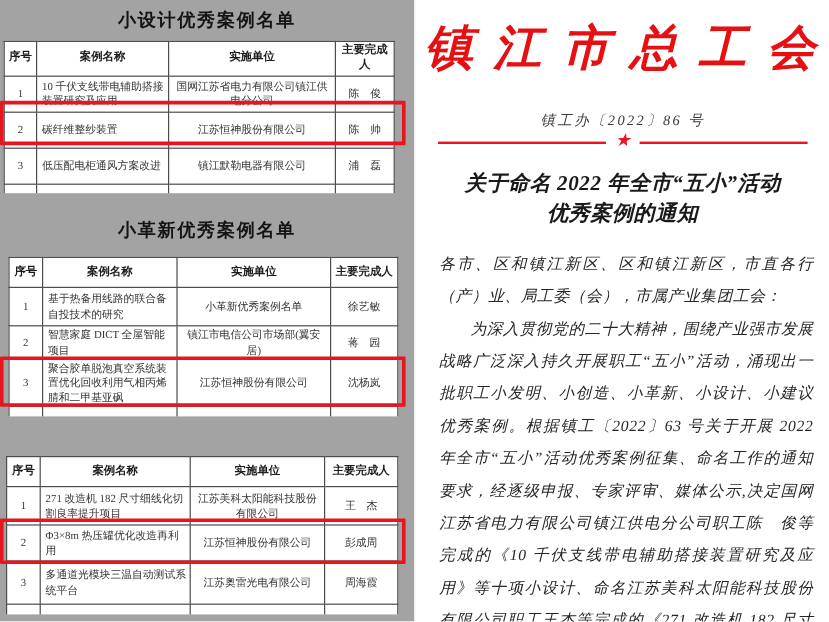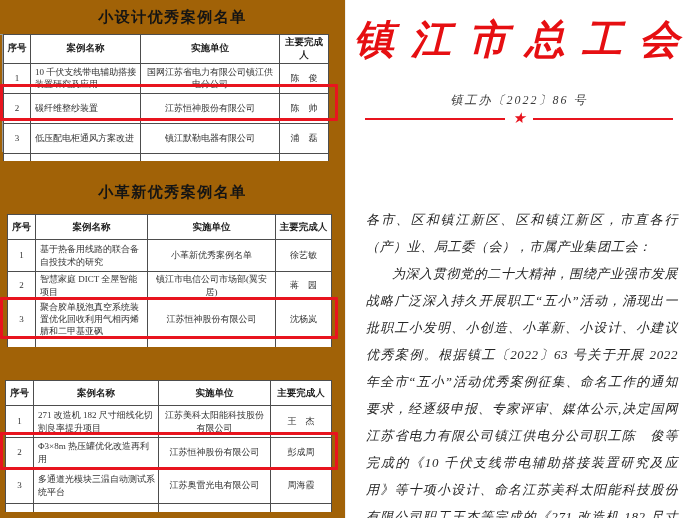--- a/index.html
+++ b/index.html
@@ -4,21 +4,21 @@
 <style>
   * { margin:0; padding:0; box-sizing:border-box; }
   html,body { width:691px; height:518px; }
   body {
     font-family:"Liberation Serif","DejaVu Serif",serif;
     background:#ffffff; color:#2b2b2b; overflow:hidden;
   }
   #stage { position:relative; width:691px; height:518px; background:#fefefe; overflow:hidden; }
 
   
-  #left-page { position:absolute; left:0; top:0; width:345px; height:518px; background:#a16207;padding-left:12px; }
+  #left-page { position:absolute; left:0; top:0; width:345px; height:518px; background:#a3a3a3;padding-left:12px; }
   .sec-title {
     position:absolute; left:0; width:345px; text-align:center;
     font-size:15px; font-weight:bold; color:#141414; letter-spacing:1.5px;
   }
   table.cases { position:absolute; border-collapse:collapse; table-layout:fixed; background:#fff; }
   table.cases th, table.cases td {
     border:1px solid #4d4d4d; padding:1px 3px; text-align:center; vertical-align:middle;
     font-size:9px; color:#333; line-height:1.35; word-break:break-all; overflow:hidden;
   }
   table.cases th { font-weight:bold; font-size:9.5px; color:#1c1c1c; }
@@ -189,19 +189,23 @@
   </div>
 
   <div id="right-page">
     <div class="org-title">镇江市总工会</div>
     <div class="doc-number">镇工办〔2022〕86 号</div>
     <div class="red-rule">
       <span class="rule-line"></span>
       <span class="star">★</span>
       <span class="rule-line"></span>
     </div>
+    <div class="doc-title">
+      <div>关于命名 2022 年全市“五小”活动</div>
+      <div>优秀案例的通知</div>
+    </div>
     <div class="doc-body">
       <p class="salutation">各市、区和镇江新区、区和镇江新区，市直各行（产）业、局工委（会），市属产业集团工会：</p>
       <p class="para">为深入贯彻党的二十大精神，围绕产业强市发展战略广泛深入持久开展职工“五小”活动，涌现出一批职工小发明、小创造、小革新、小设计、小建议优秀案例。根据镇工〔2022〕63 号关于开展 2022 年全市“五小”活动优秀案例征集、命名工作的通知要求，经逐级申报、专家评审、媒体公示,决定国网江苏省电力有限公司镇江供电分公司职工陈　俊等完成的《10 千伏支线带电辅助搭接装置研究及应用》等十项小设计、命名江苏美科太阳能科技股份有限公司职工王杰等完成的《271 改造机 182 尺寸细线化切割良率提升项目》等十项小创造、命名国网镇江供电公司李迎涛劳模创新工作室职工李迎涛等完成的《关于变电站用新型红布幔的研制的建议》等十项小建议、江苏奥雷光电有限公司职工高学严等完成的《光通信模</p>
     </div>
   </div>
 
 </div>
 
 </body></html>

